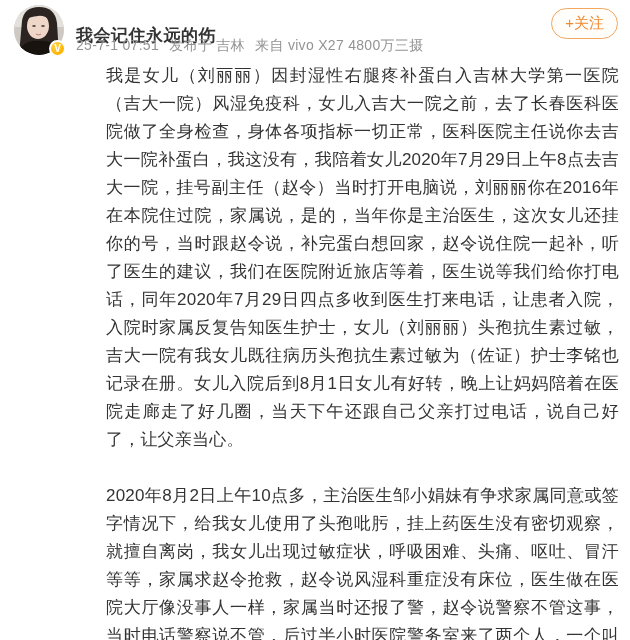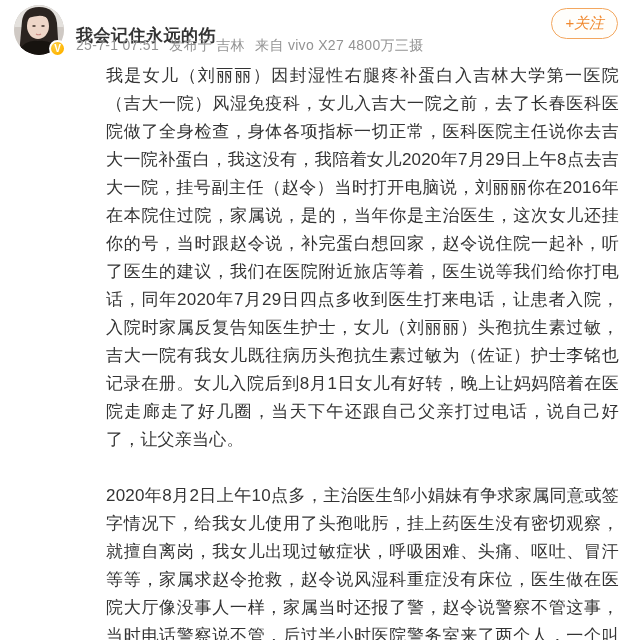--- a/index.html
+++ b/index.html
@@ -67,21 +67,20 @@
     right: 12px; top: 8px;
     min-width: 62px;
     padding: 5px 13px;
     border: 1px solid #f3a75f;
     border-radius: 16px;
     background: #fffefb;
     color: #f0882e;
     font-size: 15px;
     text-align: center;
     cursor: pointer;
-    font-style: italic;
   }
 
   
   .post-body {
     position: absolute;
     left: 76px; top: 62px;
     width: 543px;
     color: #333333;
     font-size: 17px;
     line-height: 28px;

